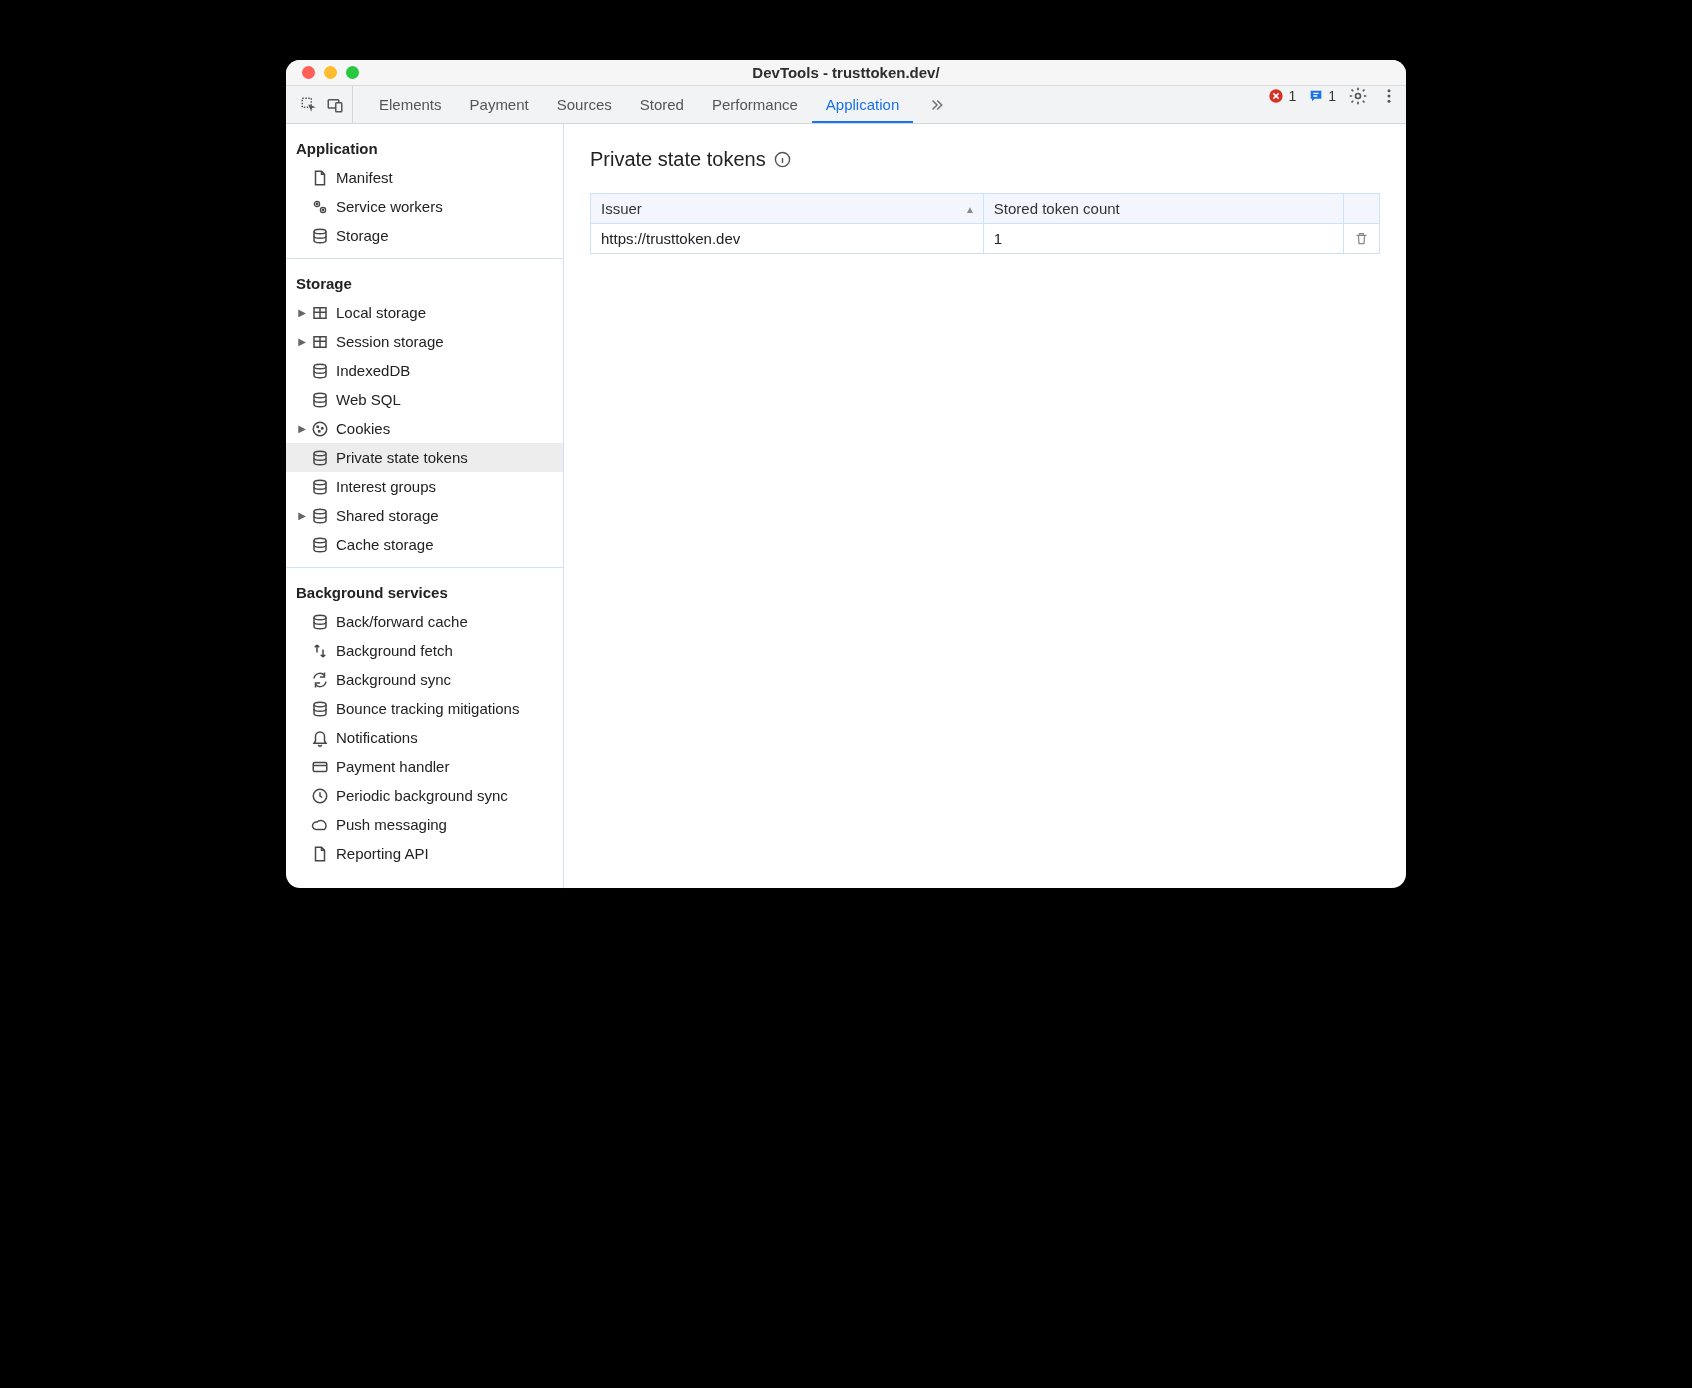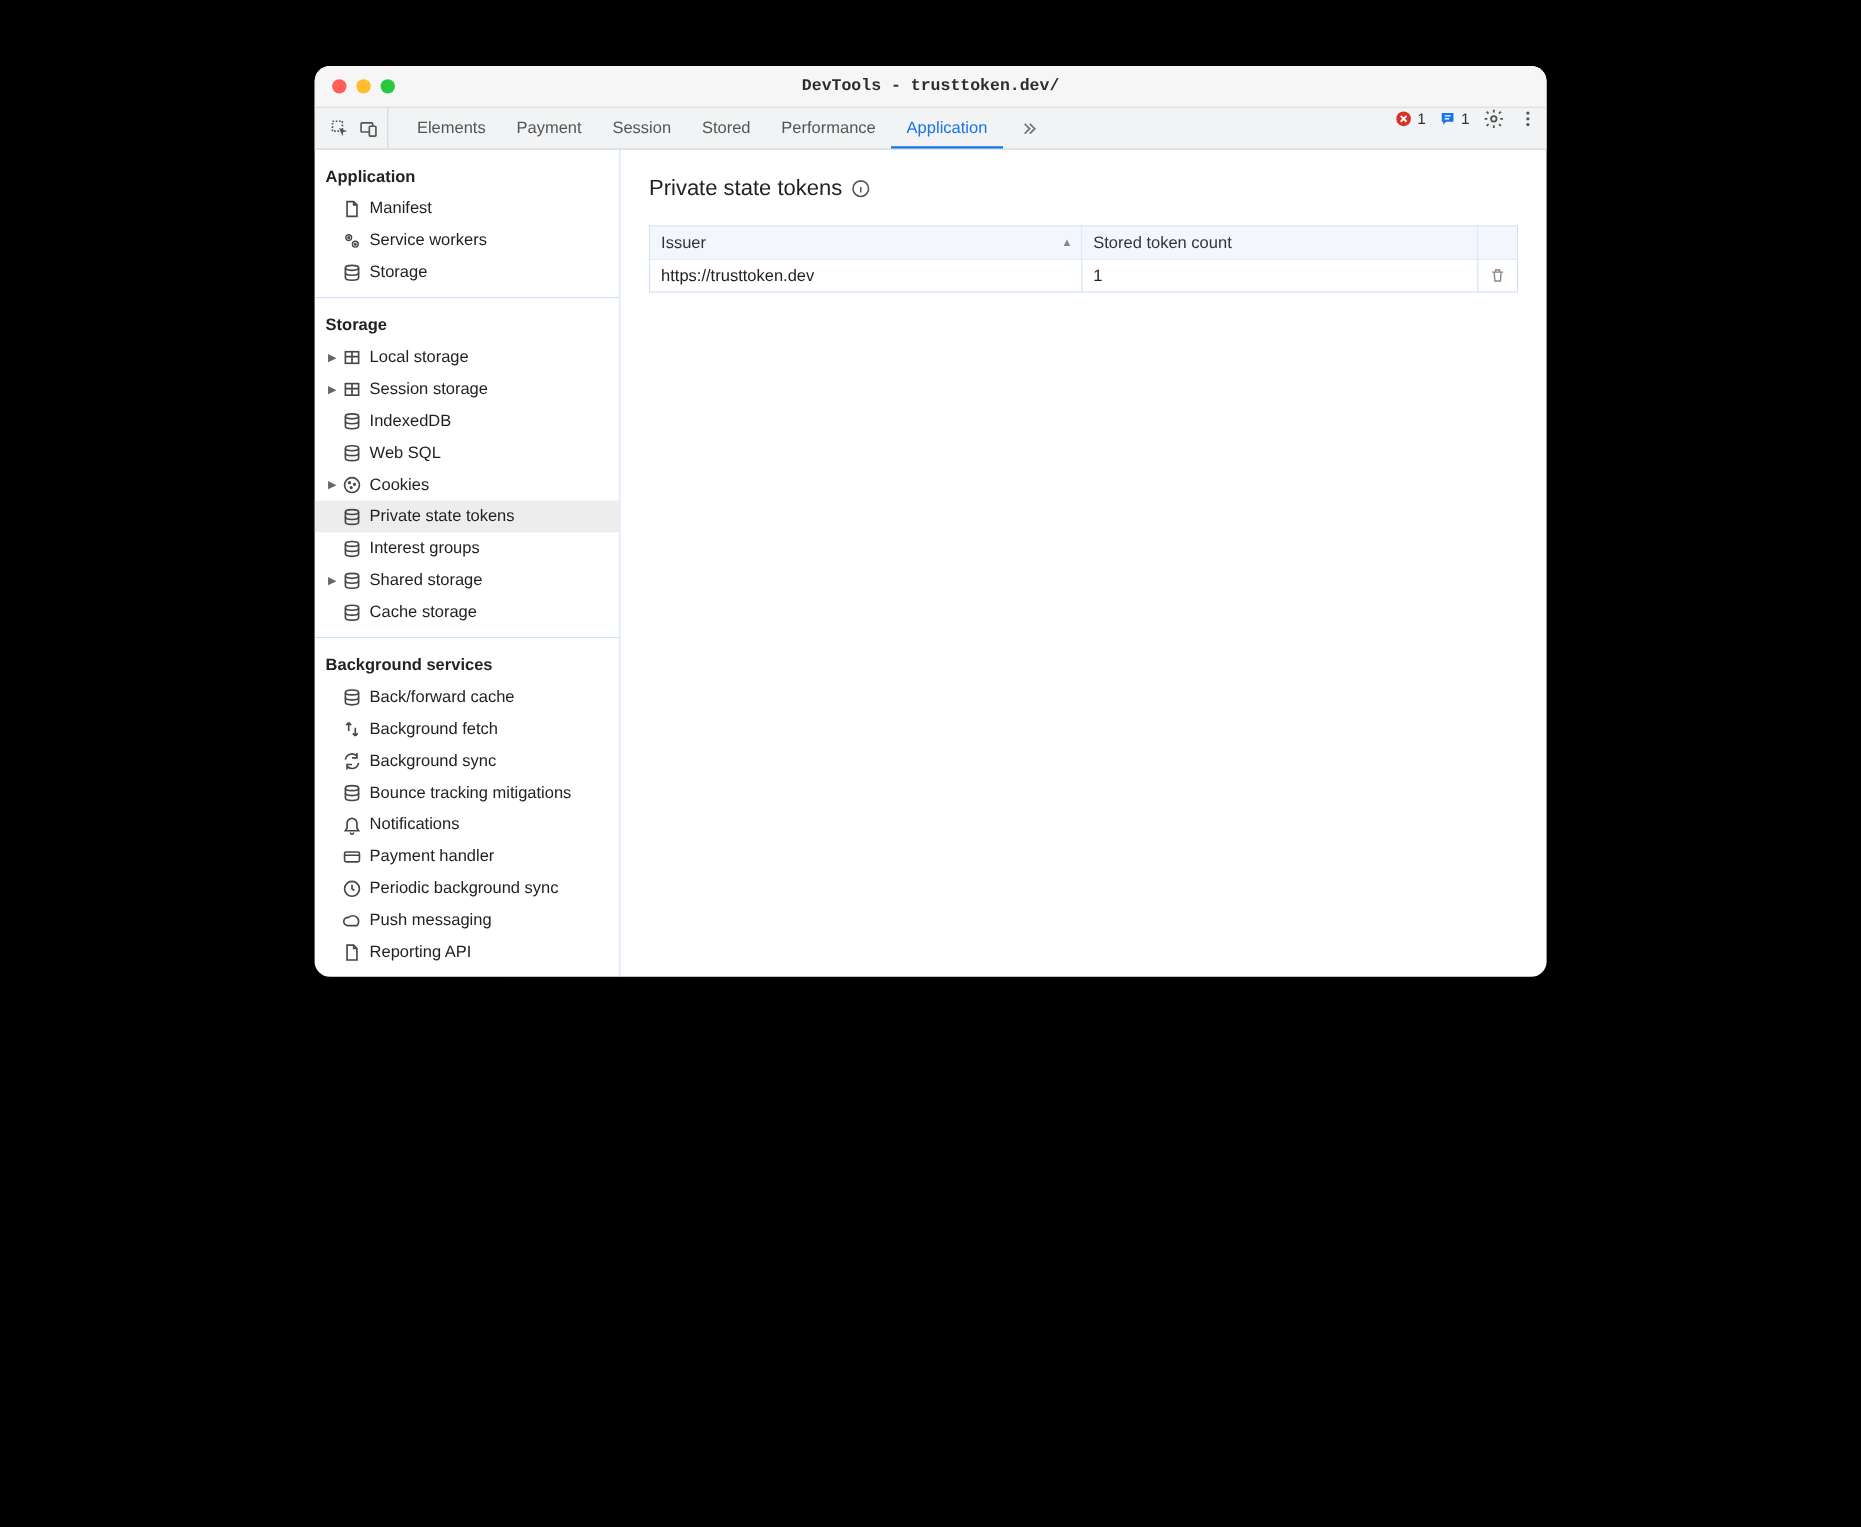--- a/index.html
+++ b/index.html
@@ -17,27 +17,26 @@
     width: 1120px;
     height: 828px;
     background: #fff;
     border-radius: 14px;
     overflow: hidden;
     box-shadow: 0 20px 60px rgba(0,0,0,0.5);
     display: flex;
     flex-direction: column;
   }
   .titlebar {
-    height: 38px;
+    height: 26px;
     background: #f6f6f6;
     display: flex;
     align-items: center;
     position: relative;
     border-bottom: 1px solid #dadada;
-    font-family: Liberation Mono, monospace;
   }
   .traffic-lights {
     display: flex;
     gap: 9px;
     padding-left: 16px;
   }
   .tl { width: 13px; height: 13px; border-radius: 50%; }
   .tl.red { background: #ff5f57; }
   .tl.yellow { background: #febc2e; }
   .tl.green { background: #28c840; }
@@ -186,21 +185,21 @@
       <span>
         <svg width="18" height="18" viewBox="0 0 24 24" fill="none" stroke="#555" stroke-width="2">
             <rect x="3" y="5" width="14" height="11" rx="1"></rect>
             <rect x="13" y="9" width="8" height="12" rx="1" fill="#f1f3f4"></rect>
           </svg>
       </span>
     </div>
     <div class="tabs">
       <div class="tab">Elements</div>
       <div class="tab">Payment</div>
-      <div class="tab">Session</div>
+      <div class="tab">Sources</div>
       <div class="tab">Stored</div>
       <div class="tab">Performance</div>
       <div class="tab active">Application</div>
       <div class="tab">
         <svg width="20" height="16" viewBox="0 0 24 24" fill="none" stroke="#777" stroke-width="2.5" stroke-linecap="round">
             <path d="M6 6 L12 12 L6 18"></path>
             <path d="M13 6 L19 12 L13 18"></path>
           </svg>
       </div>
     </div>

